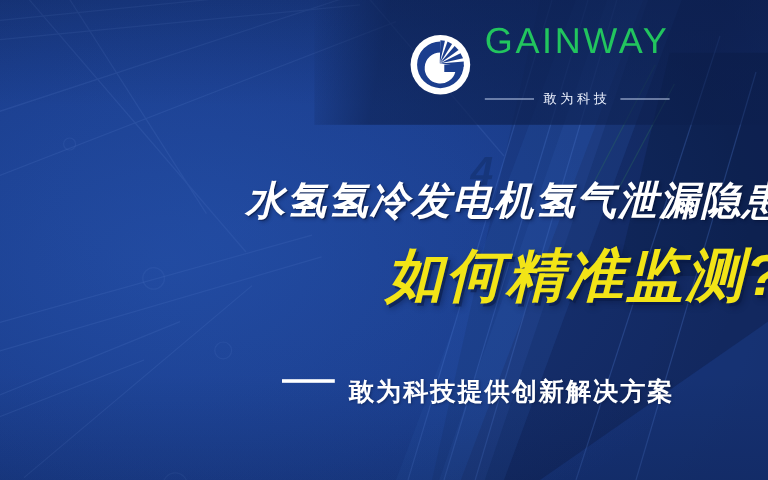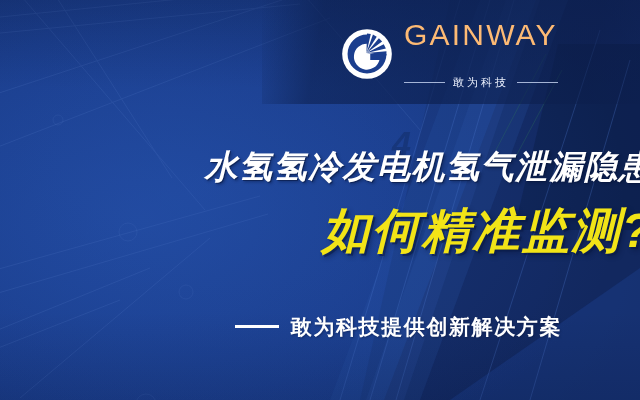--- a/index.html
+++ b/index.html
@@ -88,21 +88,21 @@
   }
   .logo-mark svg { display: block; width: 100%; height: 100%; }
 
   .logo-text {
     display: flex;
     flex-direction: column;
     align-items: flex-start;
     padding-top: 2px;
   }
   .logo-wordmark {
-    color: #fdba74;
+    color: #22c55e;
     font-size: 30px;
     font-weight: 400;
     letter-spacing: 2.2px;
     line-height: 1;
     font-family: "Liberation Sans", "DejaVu Sans", sans-serif;
   }
   .logo-sub {
     display: flex;
     align-items: center;
     gap: 8px;
@@ -165,21 +165,21 @@
 
   
   .tagline {
     position: absolute;
     left: 0;
     top: 316px;
     width: 640px;
     padding-right: 78px;
     box-sizing: border-box;
     display: flex;
-    align-items: center;
+    align-items: flex-start;
     justify-content: flex-end;
     gap: 12px;
   }
   .tagline-dash {
     display: block;
     width: 44px;
     height: 3px;
     background: #ffffff;
     flex: 0 0 auto;
   }

